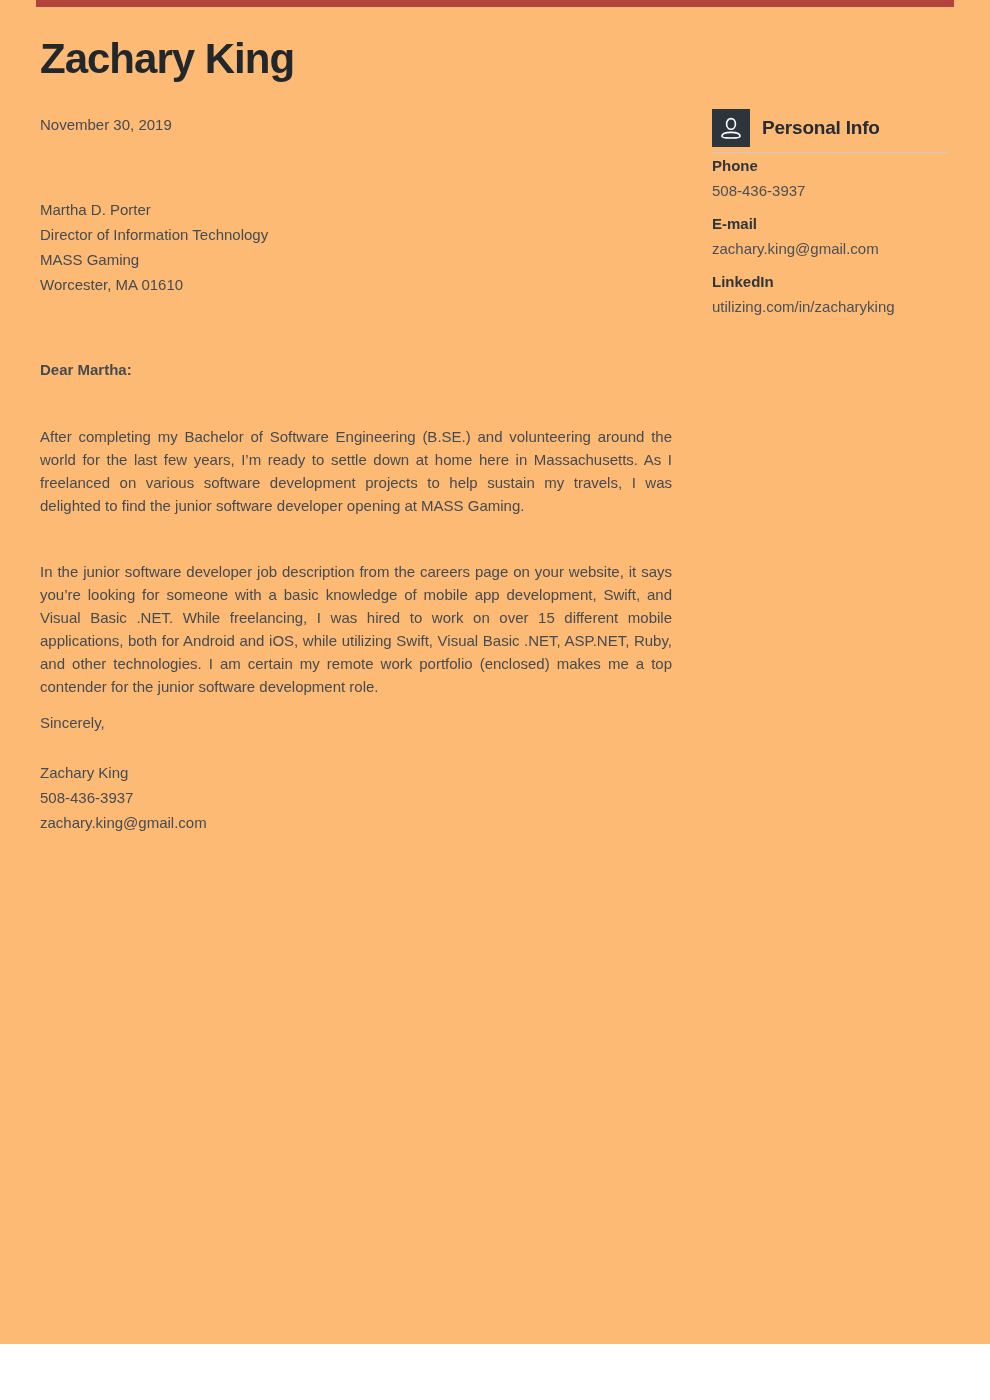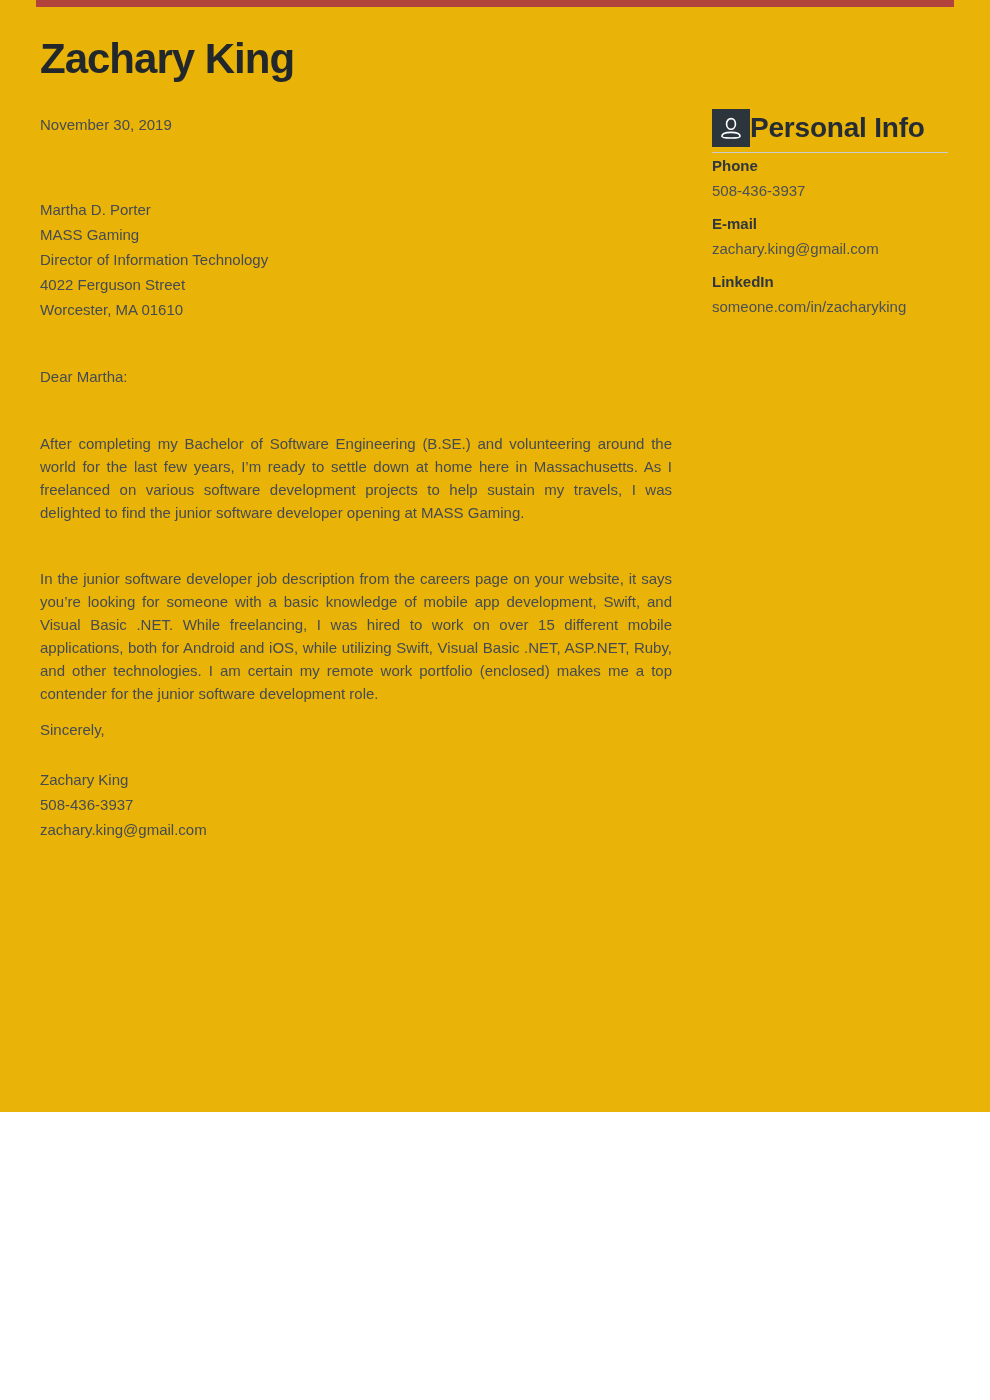--- a/index.html
+++ b/index.html
@@ -1,52 +1,52 @@
 <!DOCTYPE html>
 <html><head>
 <meta charset="utf-8">
 <style>
   * { margin:0; padding:0; box-sizing:border-box; }
   html,body { background:#ffffff; }
   body { font-family:"Liberation Sans","DejaVu Sans",sans-serif; }
   .page {
-    position:relative; width:990px; height:1112px;
-    background:#eab308; overflow:hidden;
+    position:relative; width:990px; height:1344px;
+    background:#fdba74; overflow:hidden;
   }
   .topbar {
     position:absolute; top:0; left:36px; right:36px; height:7px;
     background:#b2433c;
   }
   .main {
     position:absolute; left:40px; top:0; width:632px;
     color:#454b52; font-size:15px;
   }
   .name {
     margin-top:36px; font-size:42px; line-height:46px; font-weight:700;
     letter-spacing:-1px; color:#22272c;
   }
   .date { margin-top:30px; line-height:25px; }
   .recipient { margin-top:60px; }
   .recipient div { line-height:25px; }
-  .salutation { margin-top:42px; line-height:25px; }
+  .salutation { margin-top:60px; line-height:25px;font-weight:bold; }
   .para { margin-top:43px; line-height:23px; text-align:justify; }
   .closing { margin-top:12px; line-height:25px; }
   .signature { margin-top:25px; }
   .signature div { line-height:25px; }
   .sidebar {
     position:absolute; left:712px; top:109px; width:236px;
     font-size:15px;
   }
   .sidebar-header { display:flex; align-items:center; }
   .sidebar-icon {
     width:38px; height:38px; background:#2c343c; flex:0 0 38px;
     display:flex; align-items:center; justify-content:center;
   }
   .sidebar-title {
-    font-size:28px; font-weight:700; color:#262c33;
+    margin-left:12px; font-size:19px; font-weight:700; color:#262c33;
     letter-spacing:-0.2px;
   }
   .sidebar-divider {
     margin-top:5px; height:1px; background:#c9cdd1; border:none;
   }
   .sidebar-items { }
   .sidebar-group { margin-bottom:8px; }
   .sidebar-label { font-weight:700; color:#2f363d; line-height:25px; }
   .sidebar-value { color:#4a5056; line-height:25px; }
 </style>
@@ -56,23 +56,22 @@
 <div class="page">
 
   <div class="topbar"></div>
 
   <div class="main">
     <div class="name">Zachary King</div>
     <div class="date">November 30, 2019</div>
 
     <div class="recipient">
       <div>Martha D. Porter</div>
+      <div>Director of Information Technology</div>
       <div>MASS Gaming</div>
-      <div>Director of Information Technology</div>
-      <div>4022 Ferguson Street</div>
       <div>Worcester, MA 01610</div>
     </div>
 
     <div class="salutation">Dear Martha:</div>
 
     <p class="para">After completing my Bachelor of Software Engineering (B.SE.) and volunteering around the world for the last few years, I’m ready to settle down at home here in Massachusetts. As I freelanced on various software development projects to help sustain my travels, I was delighted to find the junior software developer opening at MASS Gaming.</p>
     <p class="para">In the junior software developer job description from the careers page on your website, it says you’re looking for someone with a basic knowledge of mobile app development, Swift, and Visual Basic .NET. While freelancing, I was hired to work on over 15 different mobile applications, both for Android and iOS, while utilizing Swift, Visual Basic .NET, ASP.NET, Ruby, and other technologies. I am certain my remote work portfolio (enclosed) makes me a top contender for the junior software development role.</p>
 
     <div class="closing">Sincerely,</div>
 
@@ -99,18 +98,18 @@
       <div class="sidebar-group">
         <div class="sidebar-label">Phone</div>
         <div class="sidebar-value">508-436-3937</div>
       </div>
       <div class="sidebar-group">
         <div class="sidebar-label">E-mail</div>
         <div class="sidebar-value">zachary.king@gmail.com</div>
       </div>
       <div class="sidebar-group">
         <div class="sidebar-label">LinkedIn</div>
-        <div class="sidebar-value">someone.com/in/zacharyking</div>
+        <div class="sidebar-value">utilizing.com/in/zacharyking</div>
       </div>
     </div>
   </div>
 
 </div>
 
 </body></html>

